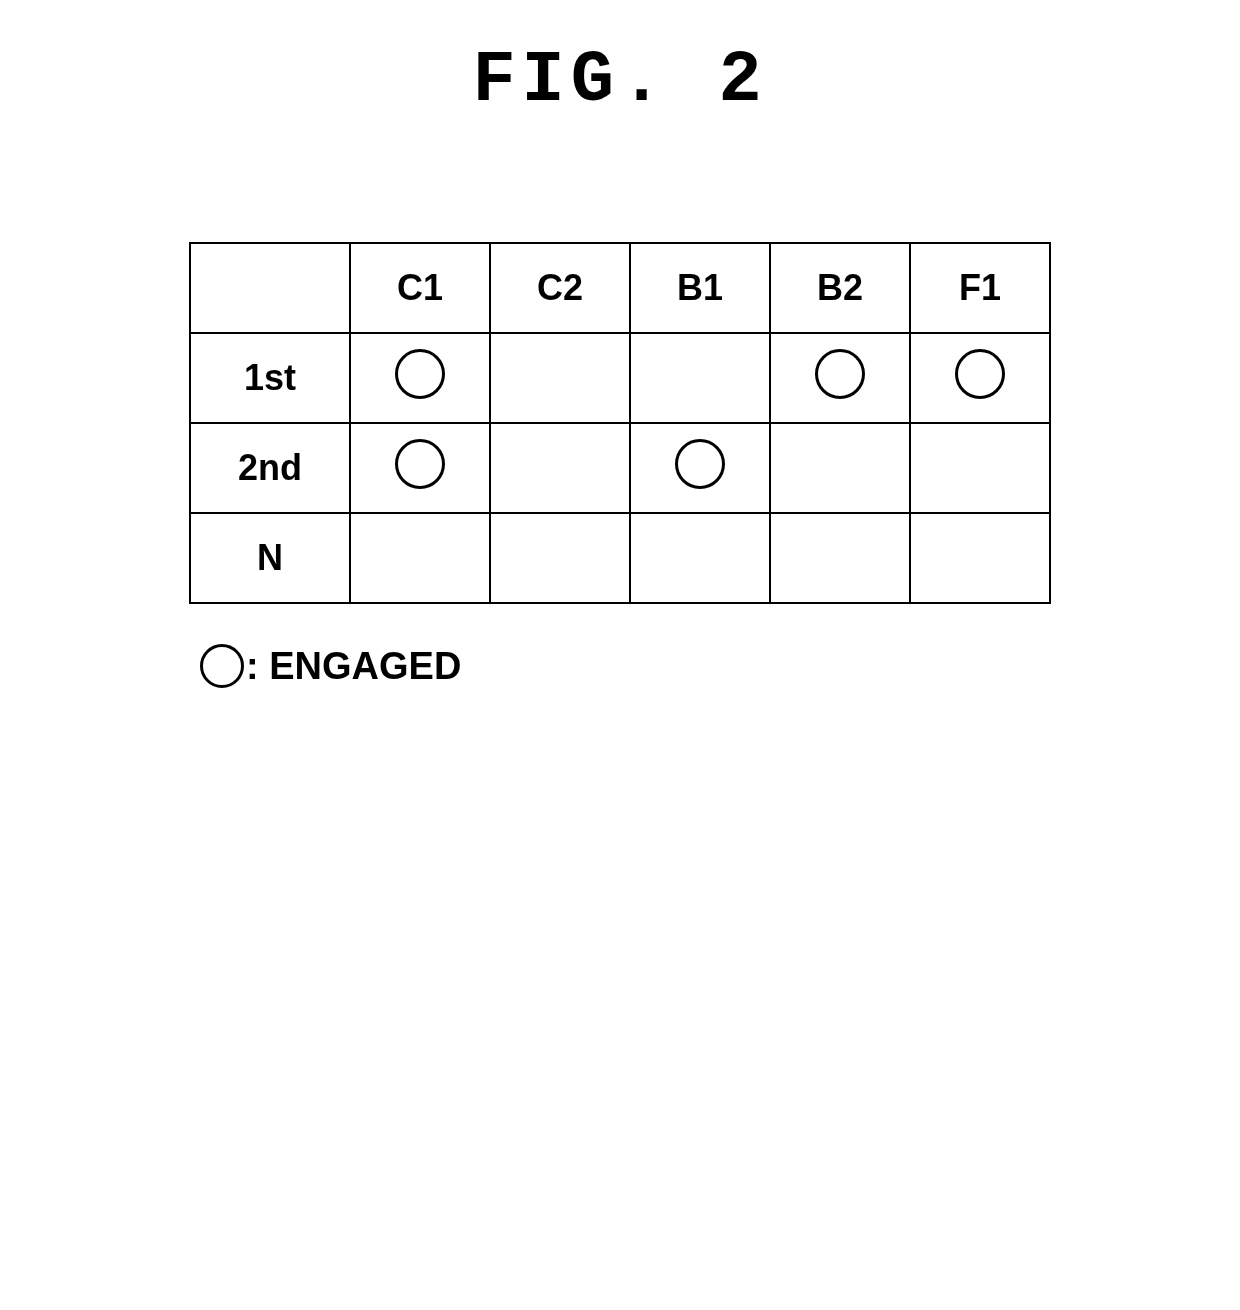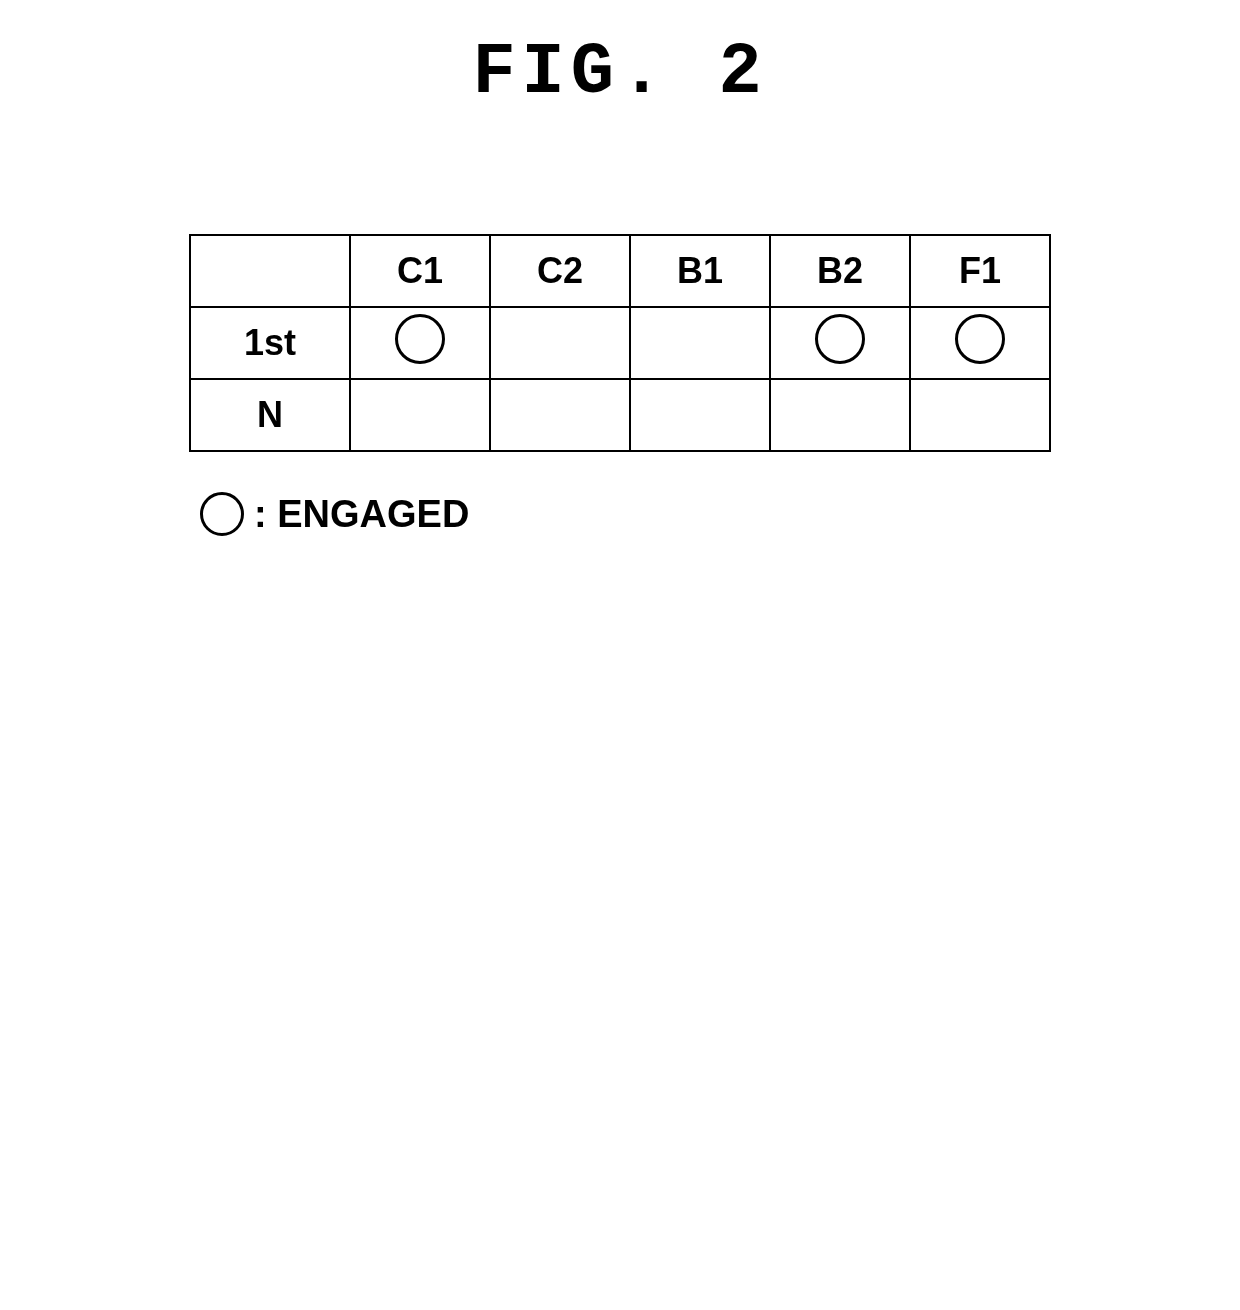--- a/index.html
+++ b/index.html
@@ -12,40 +12,40 @@
       background: #ffffff;
       width: 1240px;
       min-height: 1310px;
       font-family: Arial, sans-serif;
       display: flex;
       flex-direction: column;
       align-items: center;
     }
 
     .page-title {
-      margin-top: 32px;
+      margin-top: 40px;
       font-size: 72px;
       font-weight: bold;
       font-family: 'Courier New', Courier, monospace;
       letter-spacing: 6px;
     }
 
     .table-container {
       margin-top: 120px;
     }
 
     table {
       border-collapse: collapse;
       border: 2px solid #000;
     }
 
     table td {
       border: 2px solid #000;
       width: 140px;
-      height: 72px;
+      height: 90px;
       text-align: center;
       vertical-align: middle;
       font-size: 36px;
       font-weight: bold;
     }
 
     table td:first-child {
       width: 160px;
       margin-top: 48px;
     }
@@ -60,21 +60,21 @@
     }
 
     .legend {
       margin-top: 40px;
       align-self: flex-start;
       margin-left: 200px;
       font-size: 38px;
       font-weight: bold;
       display: flex;
       align-items: flex-end;
-      gap: 10px;
+      gap: 2px;
     }
 
     .legend-circle {
       display: inline-block;
       width: 44px;
       height: 44px;
       border-radius: 50%;
       border: 3px solid #000;
       background: transparent;
       vertical-align: middle;
@@ -100,20 +100,28 @@
     <tbody id="table-body">
     <tr>
           <td>1st</td>
           <td><span class="circle"></span></td>
           <td></td>
           <td></td>
           <td><span class="circle"></span></td>
           <td><span class="circle"></span></td>
         </tr>
         <tr>
+          <td>2nd</td>
+          <td><span class="circle"></span></td>
+          <td></td>
+          <td><span class="circle"></span></td>
+          <td></td>
+          <td></td>
+        </tr>
+        <tr>
           <td>N</td>
           <td></td>
           <td></td>
           <td></td>
           <td></td>
           <td></td>
         </tr>
       </tbody>
   </table>
 </div>

